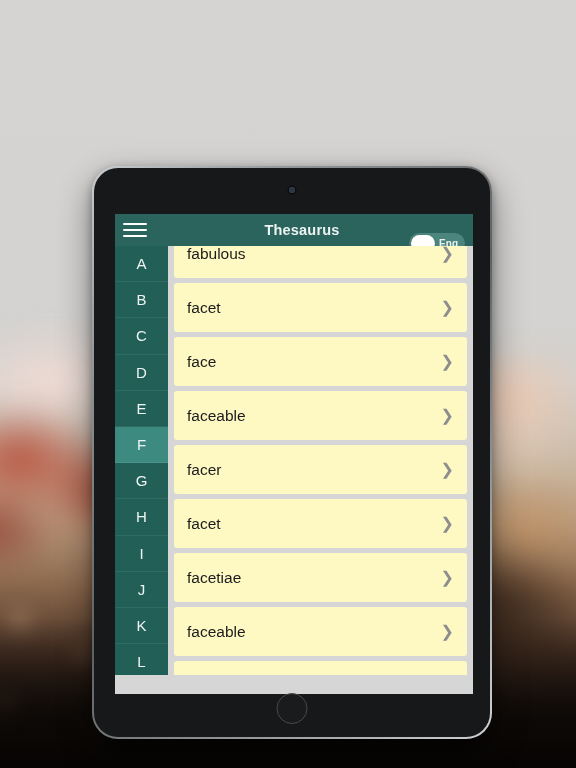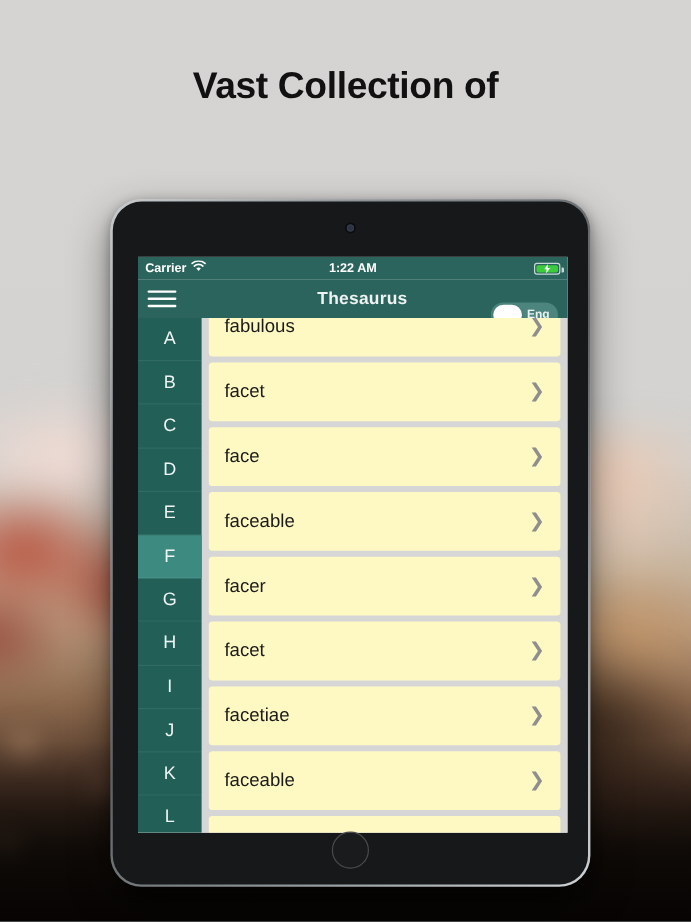--- a/index.html
+++ b/index.html
@@ -220,52 +220,29 @@
   <div class="bg-base"></div>
   <div class="bg-sky-left"></div>
   <div class="bg-foliage"></div>
   <div class="bg-bokeh"></div>
   <div class="bg-right-warm"></div>
   <div class="bg-right-dark"></div>
   <div class="bg-vignette-bottom"></div>
 </div>
 
 <div class="headline">
-  <span class="ln">Vast Collection of</span>
 </div>
 
 <div class="tablet">
   <div class="tablet-body">
 
     <div class="camera"></div>
 
     <div class="screen">
 
-      <div class="statusbar">
-        <div class="sb-left">
-          <span>Carrier</span>
-          <span class="wifi-icon">
-            <svg width="13" height="10" viewBox="0 0 13 10">
-              <path d="M6.5 8.9 L4.6 6.6 a3 3 0 0 1 3.8 0 Z" fill="#fff"></path>
-              <path d="M2.9 4.7 a5.3 5.3 0 0 1 7.2 0" stroke="#fff" stroke-width="1.4" fill="none" stroke-linecap="round"></path>
-              <path d="M1.1 2.5 a8 8 0 0 1 10.8 0" stroke="#fff" stroke-width="1.4" fill="none" stroke-linecap="round"></path>
-            </svg>
-          </span>
-        </div>
-        <div class="sb-time">1:22 AM</div>
-        <div class="sb-right">
-          <div class="battery">
-            <div class="battery-fill">
-              <svg class="bolt" width="6" height="8" viewBox="0 0 6 8">
-                <path d="M3.6 0 L0.6 4.4 H2.5 L2.1 8 L5.4 3.3 H3.3 Z" fill="#fff"></path>
-              </svg>
-            </div>
-          </div>
-        </div>
-      </div>
 
       <div class="navbar">
         <div class="hamburger">
           <span></span>
           <span></span>
           <span></span>
         </div>
         <div class="nav-title">Thesaurus</div>
         <div class="lang-toggle">
           <div class="lang-knob"></div>

